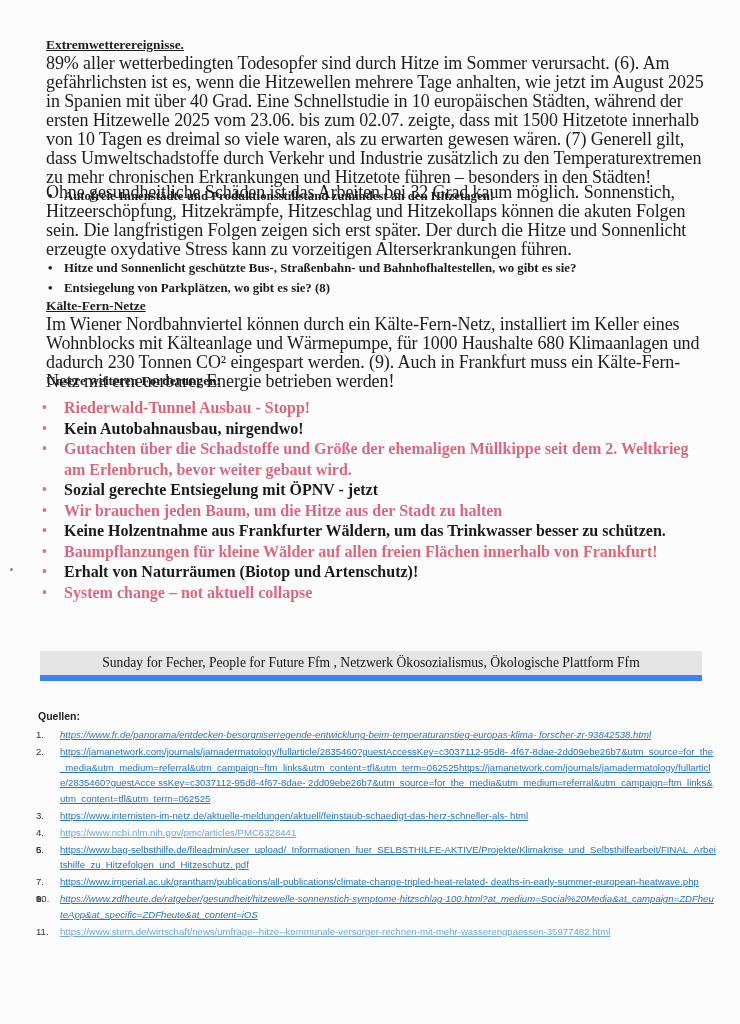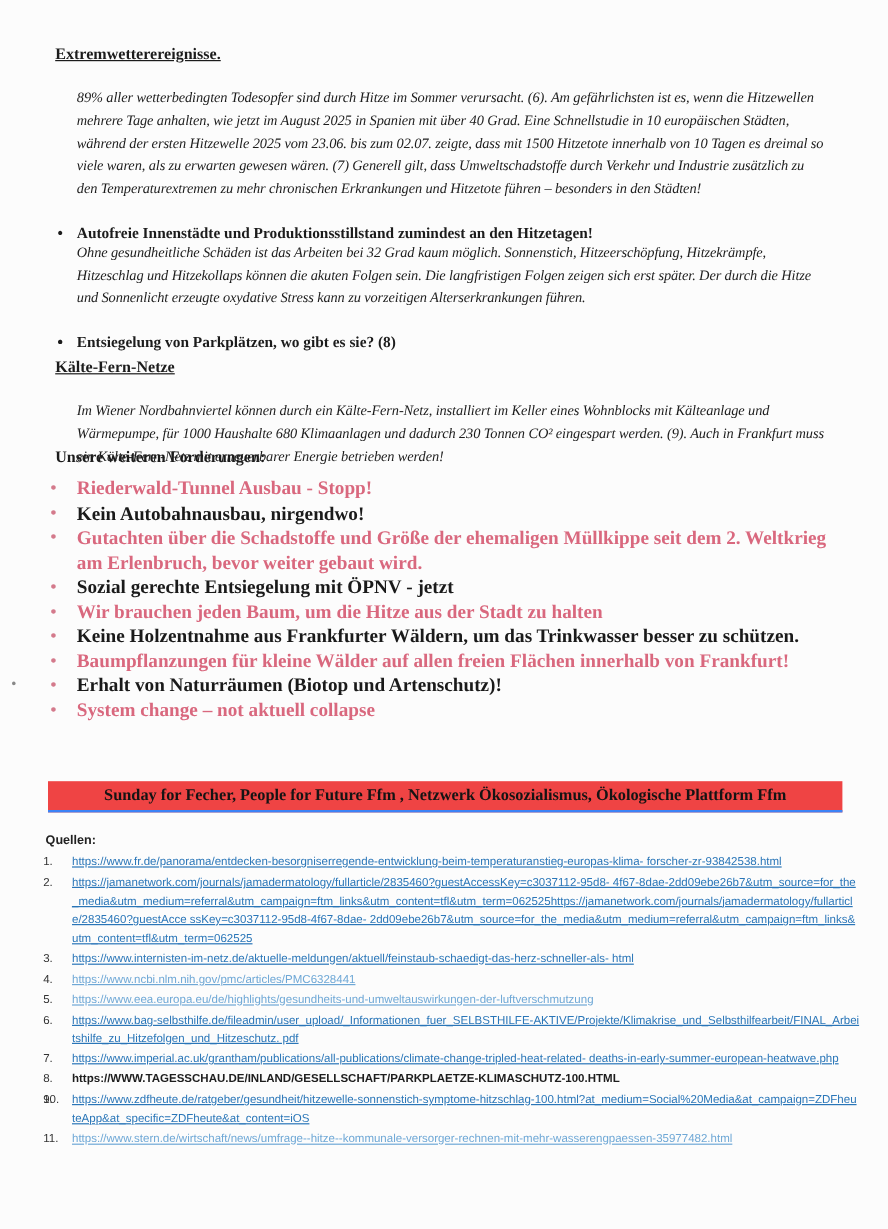--- a/index.html
+++ b/index.html
@@ -3,66 +3,66 @@
 <meta charset="utf-8">
 <style>
   html, body { margin: 0; padding: 0; background: #fbfbfb; }
   body { width: 740px; height: 1024px; overflow: hidden; position: relative; }
   .page { position: absolute; left: 0; top: 0; width: 740px; height: 1024px; background: #fcfcfc; }
   .serif { font-family: "Liberation Serif", "DejaVu Serif", serif; color: #1c1c1c; }
   .sans { font-family: "Liberation Sans", "DejaVu Sans", sans-serif; }
 
   .sec { position: absolute; left: 46px; width: 660px; }
   .h { font-weight: bold; text-decoration: underline; font-size: 13.4px; line-height: 18px; margin: 0; }
-  .p { font-size: 12px; line-height: 19px; margin: 18px; letter-spacing: -0.1px; font-style: italic; }
+  .p { font-size: 18px; line-height: 19px; margin: 0; letter-spacing: -0.1px; }
   .bl { list-style: none; margin: 0; padding: 0; }
   .bl li { position: relative; padding-left: 18px; font-weight: bold; font-size: 12.8px; line-height: 19.5px; }
   .bl li .dot { position: absolute; left: 2px; top: 0; }
 
   #s1 { top: 36px; }
   #s2 { top: 183px; }
   #s3 { top: 297px; }
   #s4h { top: 372px; }
   #demands { position: absolute; left: 38px; top: 398px; width: 670px; }
   #demands li { position: relative; padding-left: 26px; font-weight: bold; font-size: 16px; line-height: 20.5px; list-style: none; }
   #demands ul { margin: 0; padding: 0; }
   #demands .dot { position: absolute; left: 4px; top: 0; color: #d47a8c; font-size: 14px; }
   .red { color: #d9687e; }
   .dark { color: #1a1a1a; }
 
-  #banner { position: absolute; left: 40px; top: 651px; width: 662px; height: 24px; background: #ef4444; border-bottom: 2px solid #3b82f6; text-align: center; font-weight: bold; font-size: 13.6px; line-height: 24px; color: #141414; }
+  #banner { position: absolute; left: 40px; top: 651px; width: 662px; height: 24px; background: #e5e5e5; border-bottom: 6px solid #3b82f6; text-align: center; font-weight: normal; font-size: 13.6px; line-height: 24px; color: #141414; }
 
   #sources { position: absolute; left: 36px; top: 694px; width: 680px; }
-  .src-title { font-size: 10.5px; font-weight: bold; color: #222; margin: 0 0 5px 2px; }
+  .src-title { font-size: 10.5px; font-weight: bold; color: #222; margin: 16px 0 5px 2px; }
   #sources ol { margin: 0; padding: 0; list-style: none; }
   #sources li { position: relative; padding-left: 24px; font-size: 9.6px; line-height: 15.5px; margin-bottom: 1.5px; }
   #sources li .num { position: absolute; left: 0; top: 0; color: #333; width: 20px; }
   #sources a { color: #2a76b8; text-decoration: underline; word-break: break-all; }
-  #sources a.it { }
+  #sources a.it { font-style: italic; }
   #sources a.pl { color: #6fa8d6; }
   #sources .black { color: #1d1d1d; text-decoration: none; font-weight: bold; }
   .stray { position: absolute; left: 10px; top: 568px; width: 3px; height: 3px; background: #888; border-radius: 50%; }
 </style>
 </head>
 <body>
 
 <div class="page">
 
   <div id="s1" class="sec serif">
     <p class="h">Extremwetterereignisse.</p>
     <p class="p">89% aller wetterbedingten Todesopfer sind durch Hitze im Sommer verursacht. (6). Am gefährlichsten ist es, wenn die Hitzewellen mehrere Tage anhalten, wie jetzt im August 2025 in Spanien mit über 40 Grad. Eine Schnellstudie in 10 europäischen Städten, während der ersten Hitzewelle 2025 vom 23.06. bis zum 02.07. zeigte, dass mit 1500 Hitzetote innerhalb von 10 Tagen es dreimal so viele waren, als zu erwarten gewesen wären. (7) Generell gilt, dass Umweltschadstoffe durch Verkehr und Industrie zusätzlich zu den Temperaturextremen zu mehr chronischen Erkrankungen und Hitzetote führen – besonders in den Städten!</p>
     <ul class="bl">
       <li><span class="dot">•</span><span>Autofreie Innenstädte und Produktionsstillstand zumindest an den Hitzetagen!</span></li>
     </ul>
   </div>
 
   <div id="s2" class="sec serif">
     <p class="p">Ohne gesundheitliche Schäden ist das Arbeiten bei 32 Grad kaum möglich. Sonnenstich, Hitzeerschöpfung, Hitzekrämpfe, Hitzeschlag und Hitzekollaps können die akuten Folgen sein. Die langfristigen Folgen zeigen sich erst später. Der durch die Hitze und Sonnenlicht erzeugte oxydative Stress kann zu vorzeitigen Alterserkrankungen führen.</p>
     <ul class="bl">
-      <li><span class="dot">•</span></li>
+      <li><span class="dot">•</span><span>Hitze und Sonnenlicht geschützte Bus-, Straßenbahn- und Bahnhofhaltestellen, wo gibt es sie?</span></li>
       <li><span class="dot">•</span><span>Entsiegelung von Parkplätzen, wo gibt es sie? (8)</span></li>
     </ul>
   </div>
 
   <div id="s3" class="sec serif">
     <p class="h">Kälte-Fern-Netze</p>
     <p class="p">Im Wiener Nordbahnviertel können durch ein Kälte-Fern-Netz, installiert im Keller eines Wohnblocks mit Kälteanlage und Wärmepumpe, für 1000 Haushalte 680 Klimaanlagen und dadurch 230 Tonnen CO² eingespart werden. (9). Auch in Frankfurt muss ein Kälte-Fern-Netz mit erneuerbarer Energie betrieben werden!</p>
   </div>
 
   <div id="s4h" class="sec serif">
@@ -87,22 +87,22 @@
 
   <div id="banner" class="serif">Sunday for Fecher, People for Future Ffm , Netzwerk Ökosozialismus, Ökologische Plattform Ffm</div>
 
   <div id="sources" class="sans">
     <p class="src-title">Quellen:</p>
     <ol id="src-ol">
         <li><span class="num">1.</span><a class="it">https://www.fr.de/panorama/entdecken-besorgniserregende-entwicklung-beim-temperaturanstieg-europas-klima- forscher-zr-93842538.html</a></li>
         <li><span class="num">2.</span><a>https://jamanetwork.com/journals/jamadermatology/fullarticle/2835460?guestAccessKey=c3037112-95d8- 4f67-8dae-2dd09ebe26b7&amp;utm_source=for_the_media&amp;utm_medium=referral&amp;utm_campaign=ftm_links&amp;utm_content=tfl&amp;utm_term=062525https://jamanetwork.com/journals/jamadermatology/fullarticle/2835460?guestAcce ssKey=c3037112-95d8-4f67-8dae- 2dd09ebe26b7&amp;utm_source=for_the_media&amp;utm_medium=referral&amp;utm_campaign=ftm_links&amp;utm_content=tfl&amp;utm_term=062525</a></li>
         <li><span class="num">3.</span><a>https://www.internisten-im-netz.de/aktuelle-meldungen/aktuell/feinstaub-schaedigt-das-herz-schneller-als- html</a></li>
         <li><span class="num">4.</span><a class="pl">https://www.ncbi.nlm.nih.gov/pmc/articles/PMC6328441</a></li>
-        <li><span class="num">5.</span><a class="pl">https://www.eea.europa.eu/de/highlights/gesundheits-und-umweltauswirkungen-der-luftverschmutzung</a></li>
+        <li><span class="num">5.</span></li>
         <li><span class="num">6.</span><a>https://www.bag-selbsthilfe.de/fileadmin/user_upload/_Informationen_fuer_SELBSTHILFE-AKTIVE/Projekte/Klimakrise_und_Selbsthilfearbeit/FINAL_Arbeitshilfe_zu_Hitzefolgen_und_Hitzeschutz. pdf</a></li>
         <li><span class="num">7.</span><a>https://www.imperial.ac.uk/grantham/publications/all-publications/climate-change-tripled-heat-related- deaths-in-early-summer-european-heatwave.php</a></li>
-        <li><span class="num">8.</span><a class="black">https://WWW.TAGESSCHAU.DE/INLAND/GESELLSCHAFT/PARKPLAETZE-KLIMASCHUTZ-100.HTML</a></li>
+        <li><span class="num">8.</span></li>
         <li><span class="num">9.</span></li>
         <li><span class="num">10.</span><a class="it">https://www.zdfheute.de/ratgeber/gesundheit/hitzewelle-sonnenstich-symptome-hitzschlag-100.html?at_medium=Social%20Media&amp;at_campaign=ZDFheuteApp&amp;at_specific=ZDFheute&amp;at_content=iOS</a></li>
         <li><span class="num">11.</span><a class="pl">https://www.stern.de/wirtschaft/news/umfrage--hitze--kommunale-versorger-rechnen-mit-mehr-wasserengpaessen-35977482.html</a></li>
       </ol>
   </div>
 </div>
 
 </body></html>

